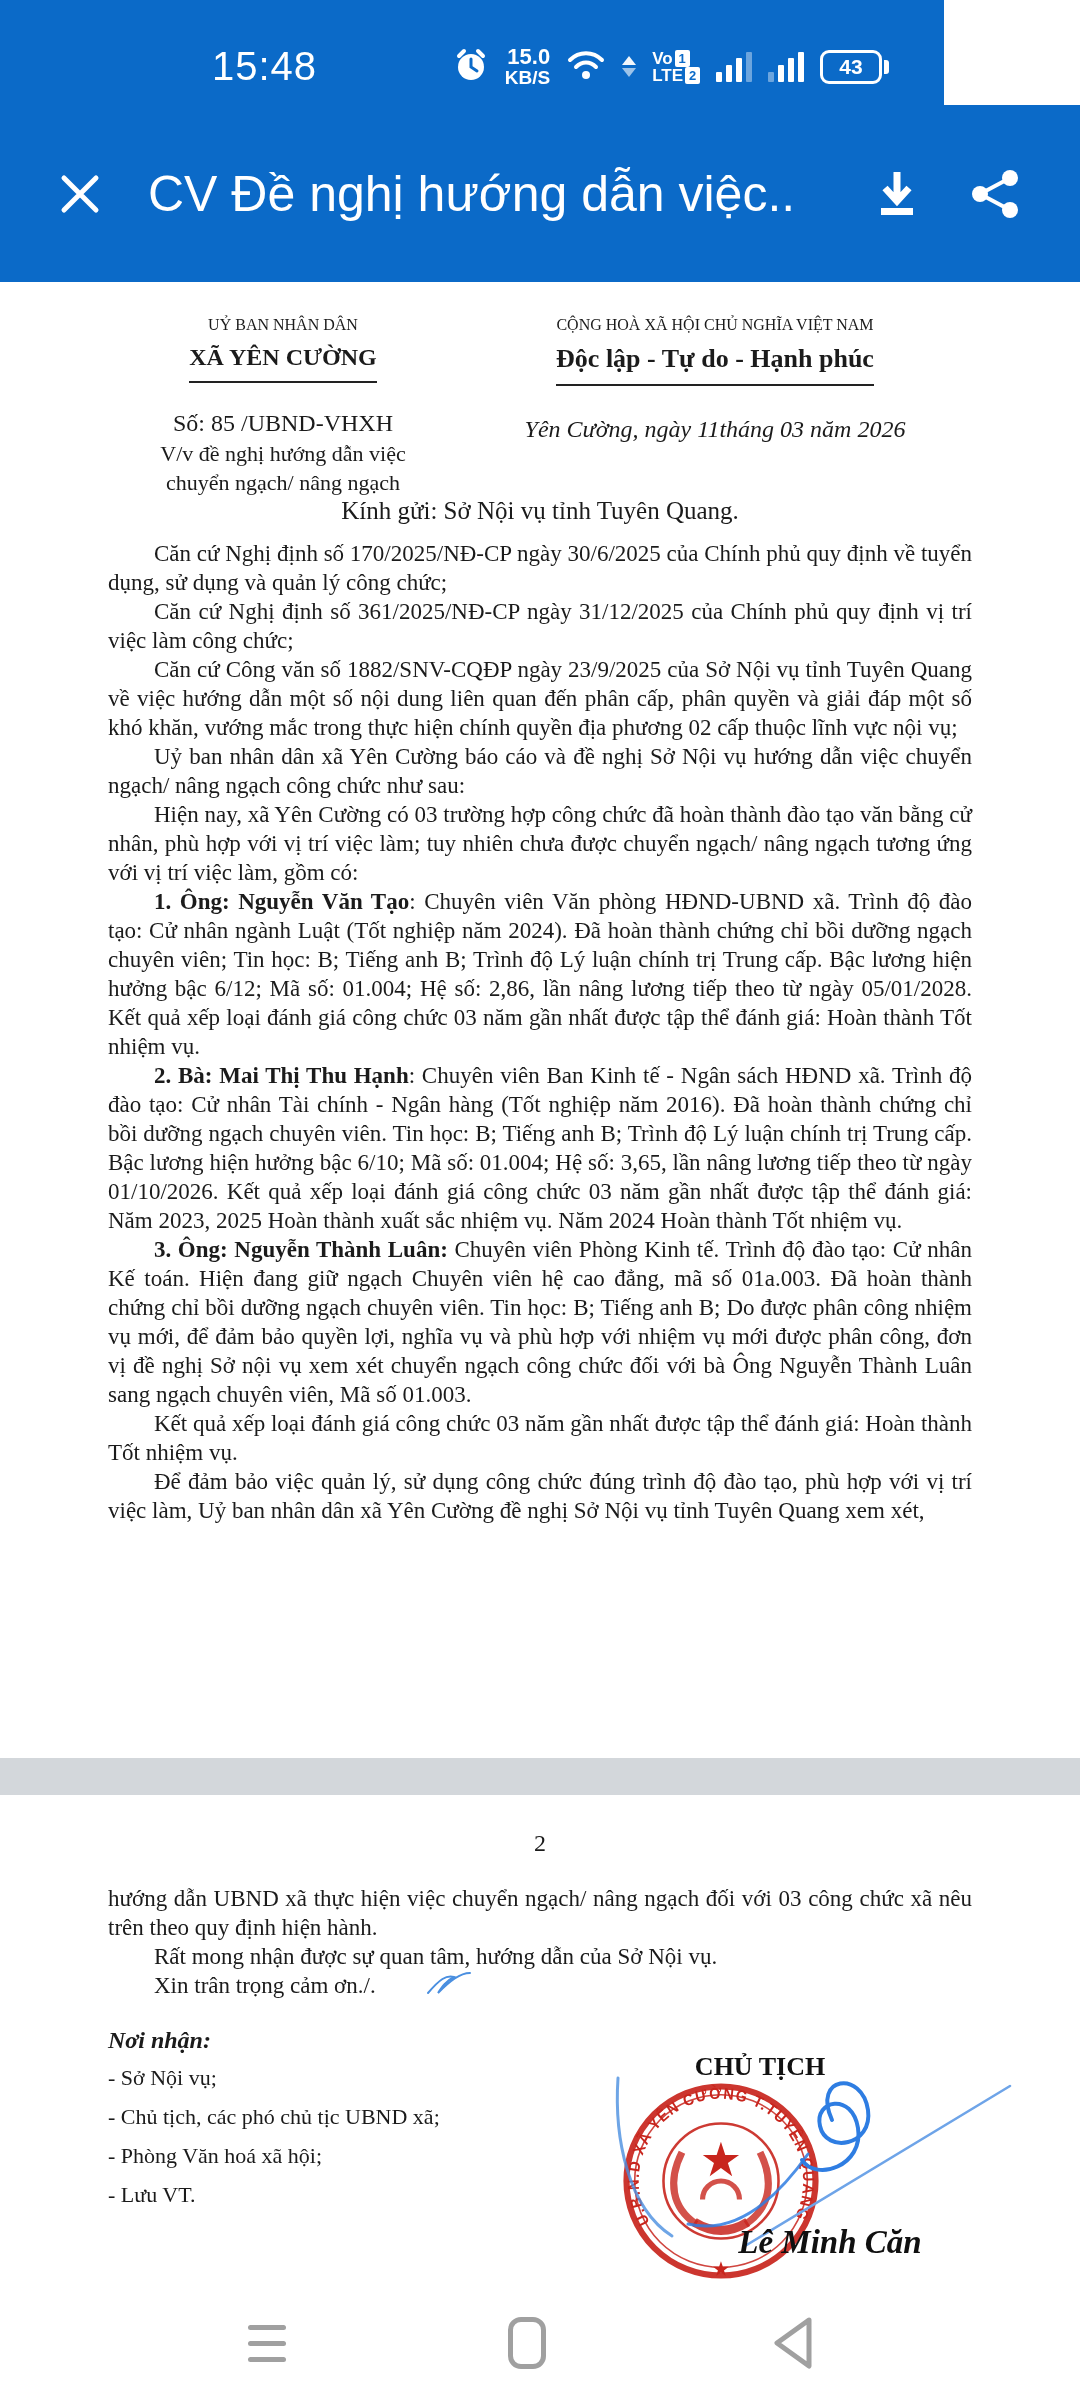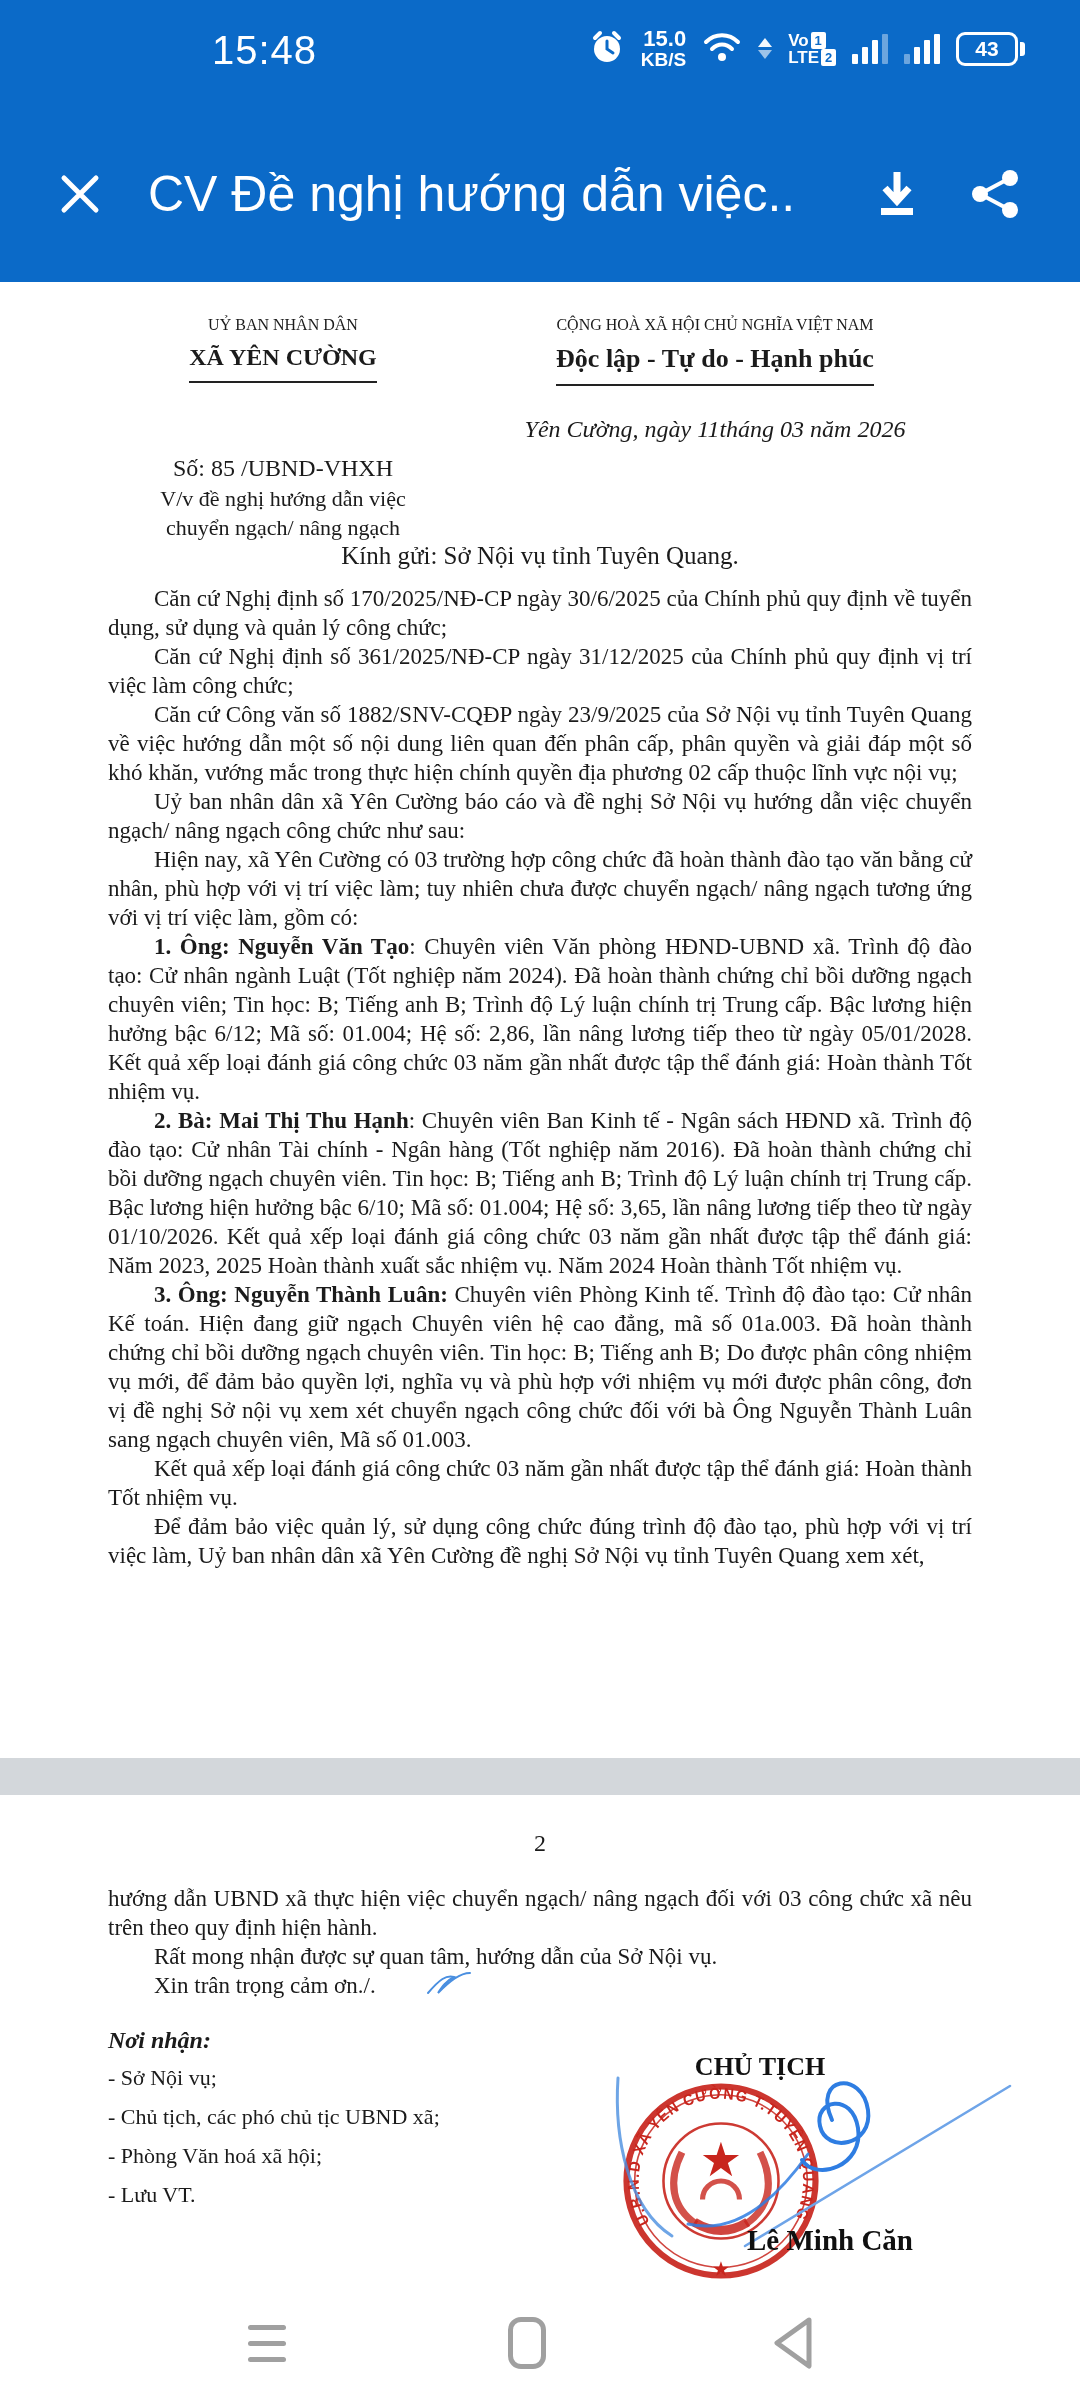--- a/index.html
+++ b/index.html
@@ -1,22 +1,22 @@
 <!DOCTYPE html>
 <html><head>
 <meta charset="utf-8">
 <style>
   * { margin:0; padding:0; box-sizing:border-box; }
   html,body { width:1080px; height:2400px; }
   body { position:relative; background:#ffffff; font-family:"Liberation Serif", serif; overflow:hidden; }
 
   
   .status-bar {
-    position:absolute; top:0; left:0; width:1080px; height:105px;
-    background:#0b6ac8; color:#fff; display:flex; align-items:flex-start;
+    position:absolute; top:0; left:0; width:944px; height:105px;
+    background:#0b6ac8; color:#fff; display:flex; align-items:center;
     font-family:"Liberation Sans", sans-serif; padding:28px 55px 0 212px;
   }
   .time { font-size:40px; font-weight:400; letter-spacing:1px; }
   .status-right { margin-left:auto; display:flex; align-items:center; gap:16px; }
   .speed { text-align:right; font-weight:bold; line-height:1; }
   .speed .v { font-size:22px; display:block; }
   .speed .u { font-size:19px; display:block; }
   .updown { display:flex; flex-direction:column; gap:3px; }
   .updown span { width:0; height:0; border-left:7px solid transparent; border-right:7px solid transparent; }
   .updown .up { border-bottom:9px solid rgba(255,255,255,.95); }
@@ -52,42 +52,42 @@
   .doc-head { display:flex; text-align:center; }
   .doc-head .col-l { width:350px; }
   .doc-head .col-r { flex:1; }
   .org1, .nat1 { font-size:16px; font-weight:normal; line-height:33px; }
   .org2 { font-size:24px; font-weight:bold; line-height:33px; }
   .org2 .ul, .nat2 .ul { display:inline-block; border-bottom:2px solid #222; padding-bottom:7px; }
   .nat2 { font-size:26px; font-weight:bold; line-height:36px; }
   .head-row2 { display:flex; text-align:center; margin-top:22px; }
   .head-row2 .col-l { width:350px; }
   .head-row2 .col-r { flex:1; }
-  .doc-number { font-size:24px; line-height:31px;margin-top:45px; }
+  .doc-number { font-size:24px; line-height:31px; }
   .doc-sub { font-size:22px; line-height:29px; }
   .place-date { font-size:24px; font-style:italic; line-height:31px; margin-top:6px; }
 
   .recipient { text-align:center; font-size:25px; margin-bottom:14px; }
 
   .body-text p { font-size:23px; line-height:29px; text-align:justify; text-indent:46px; }
   .body-text p.noindent { text-indent:0; }
   .lead { font-weight:bold; }
 
   .pagenum { text-align:center; font-size:24px; line-height:29px; }
   .p2body { margin-top:26px; }
 
   .footer-left { margin-top:18px; width:480px; }
   .noi-nhan { font-size:24px; font-weight:bold; font-style:italic; line-height:36px; }
   .noi-nhan-list { list-style:none; }
   .noi-nhan-list li { font-size:22px; line-height:39px; }
 
   .chu-tich { position:absolute; left:610px; top:2052px; width:300px; text-align:center;
     font-size:26px; font-weight:bold; color:#111; z-index:4; }
   .signer { position:absolute; left:680px; top:2224px; width:300px; text-align:center;
-    font-size:29px; font-weight:bold; color:#101010; z-index:6; }
+    font-size:33px; font-weight:bold; color:#101010; z-index:6;font-style:italic; }
 
   .stamp { position:absolute; left:608px; top:2068px; width:226px; height:226px; z-index:2; }
   .signature { position:absolute; left:540px; top:2058px; width:480px; height:240px; z-index:3; }
   .pen-mark { display:inline-block; vertical-align:-4px; margin-left:4px; }
 
   
   .nav-bar { position:absolute; left:0; top:2286px; width:1080px; height:114px; background:#fff;
     display:flex; align-items:center; }
   .nav-slot { position:absolute; top:0; height:114px; display:flex; align-items:center; justify-content:center; }
   .nav-menu { left:217px; width:100px; }

